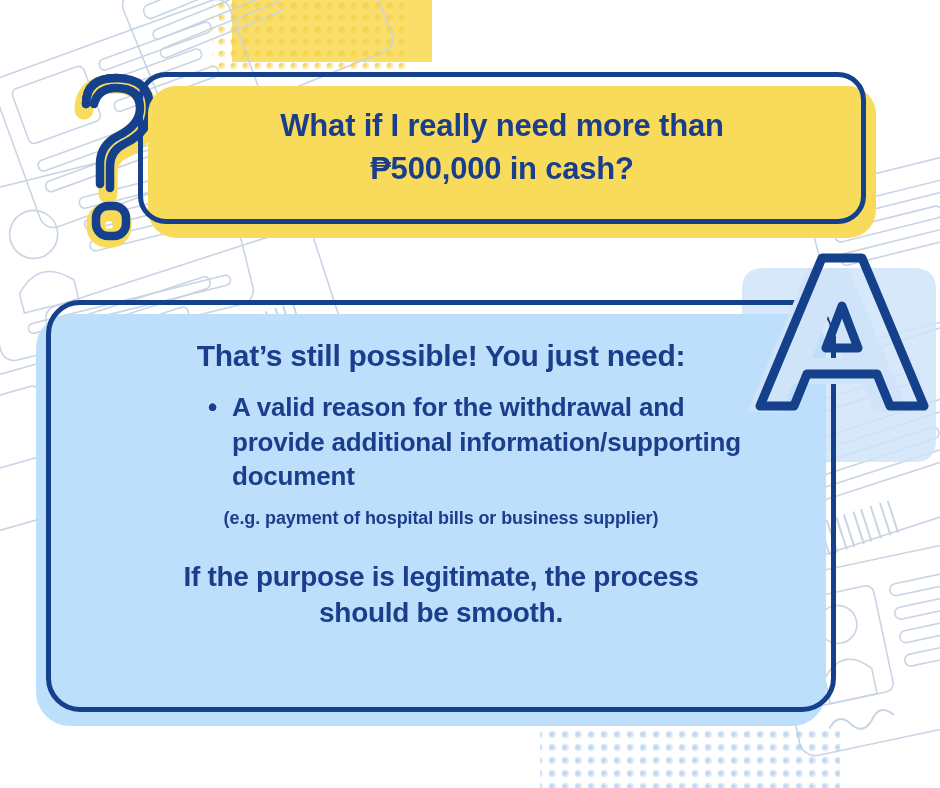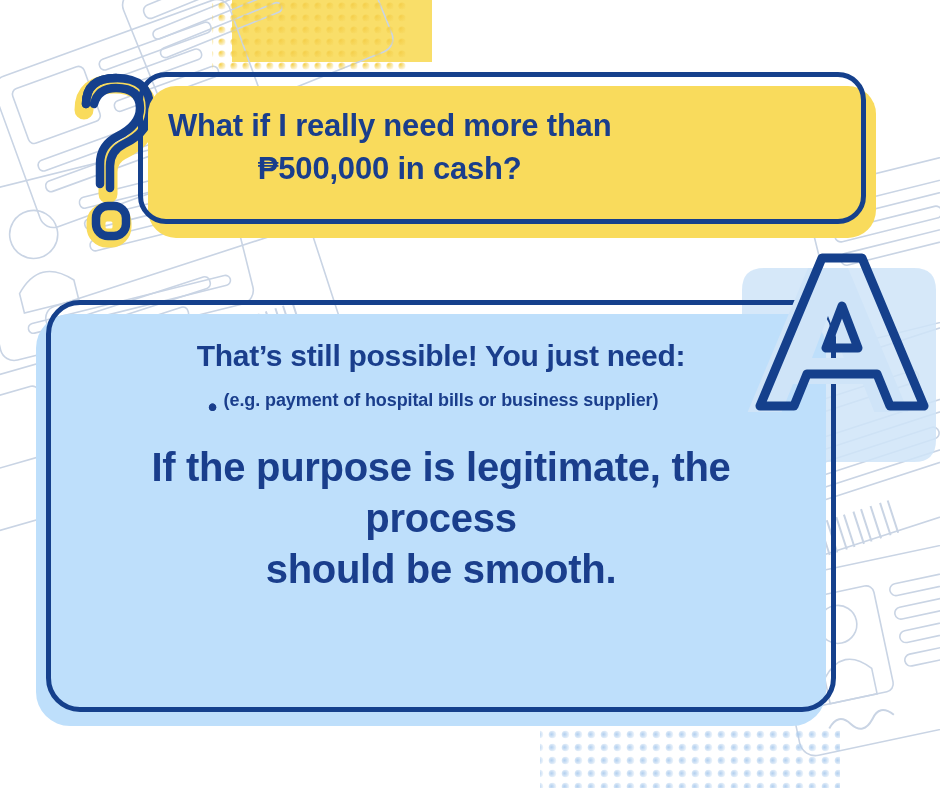--- a/index.html
+++ b/index.html
@@ -73,21 +73,21 @@
     border: 5px solid #15408C;
     border-radius: 28px;
     box-sizing: border-box;
     background: transparent;
   }
   #question-card .content {
     position: absolute;
     inset: 0;
     display: flex;
     align-items: center;
-    justify-content: flex-start;
+    justify-content: center;
     text-align: center;
     padding: 0 30px;
     box-sizing: border-box;
   }
   #question-text {
     color: #1A3E8C;
     font-size: 31px;
     font-weight: bold;
     line-height: 1.38;
     letter-spacing: -0.2px;
@@ -166,21 +166,21 @@
     text-align: center;
     font-size: 18px;
     font-weight: bold;
     line-height: 1.2;
     margin-top: 14px;
     letter-spacing: -0.1px;
   }
 
   .closing-line {
     text-align: center;
-    font-size: 40px;
+    font-size: 28px;
     font-weight: bold;
     line-height: 1.28;
     margin-top: 30px;
     letter-spacing: -0.3px;
     white-space: pre-line;
   }
 </style>
 </head>
 <body>
 
@@ -342,20 +342,21 @@
     <div class="content">
 
       <div class="intro-line">That’s still possible! You just need:</div>
 
       <ul class="needs-list">
         <li>
           <span class="bullet">•</span>
         </li>
         <li>
           <span class="bullet">•</span>
+          <span>A valid reason for the withdrawal and provide additional information/supporting document</span>
         </li>
       </ul>
 
       <div class="note-line">(e.g. payment of hospital bills or business supplier)</div>
 
       <div class="closing-line">If the purpose is legitimate, the process
 should be smooth.</div>
     </div>
   </div>
 

